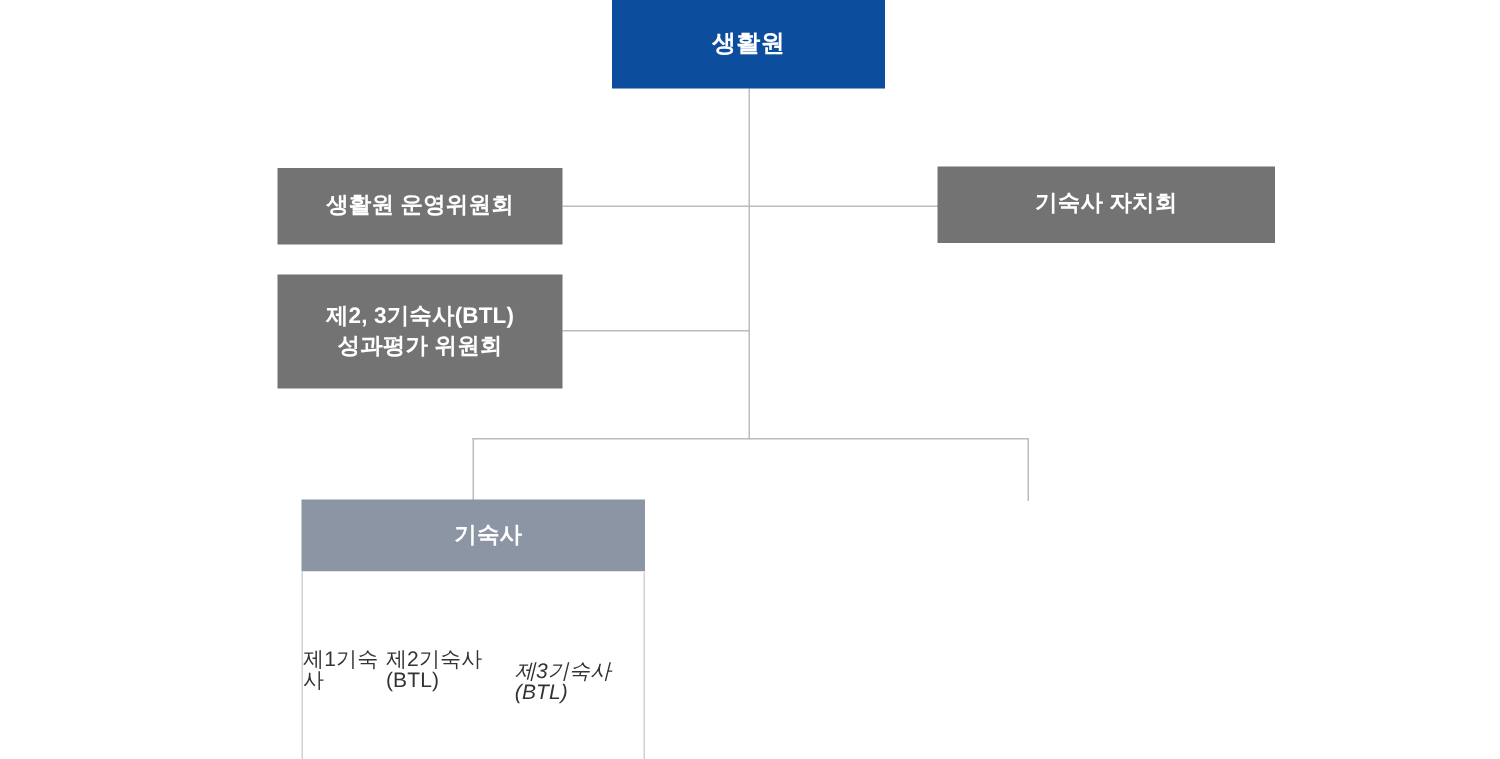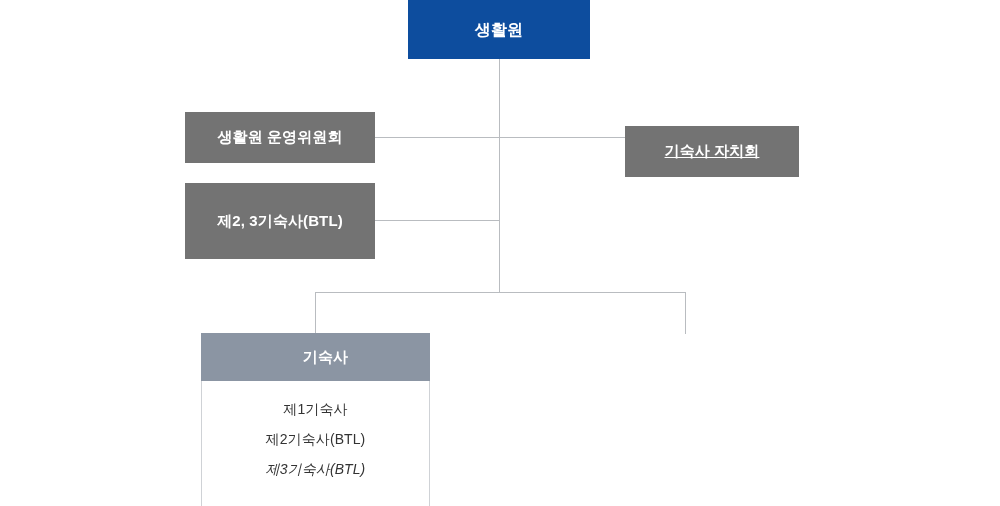--- a/index.html
+++ b/index.html
@@ -66,24 +66,23 @@
   }
   .node-committee-eval {
     left: 185px;
     top: 183px;
     width: 190px;
     height: 76px;
     flex-direction: column;
   }
   .node-council {
     left: 625px;
-    top: 126px;
-    width: 174px;
+    top: 111px;
+    width: 225px;
     height: 51px;
-    text-decoration: underline;
   }
 
   
   .node-gray {
     background: #8b95a3;
     font-size: 15px;
     font-weight: 700;
     letter-spacing: 0.1px;
     padding-left: 20px;
   }
@@ -105,21 +104,21 @@
     position: absolute;
     left: 201px;
     top: 381px;
     width: 229px;
     height: 125px;
     box-sizing: border-box;
     border-left: 1px solid #cfd2d6;
     border-right: 1px solid #cfd2d6;
     background: #ffffff;
     display: flex;
-    flex-direction: column;
+    flex-direction: row;
     align-items: center;
     justify-content: flex-start;
     padding-top: 21px;
   }
   .sub-item {
     font-size: 14px;
     color: #333333;
     line-height: 1;
     margin-bottom: 16px;
     letter-spacing: 0.1px;
@@ -152,20 +151,21 @@
   <div class="node node-root">
     <span>생활원</span>
   </div>
 
   <div class="node node-orange node-committee-ops">
     <span>생활원 운영위원회</span>
   </div>
 
   <div class="node node-orange node-committee-eval">
     <span class="node-line">제2, 3기숙사(BTL)</span>
+    <span class="node-line">성과평가 위원회</span>
   </div>
 
   <div class="node node-orange node-council">
     <span>기숙사 자치회</span>
   </div>
 
   <div class="node node-gray node-dorm">
     <span>기숙사</span>
   </div>
 

